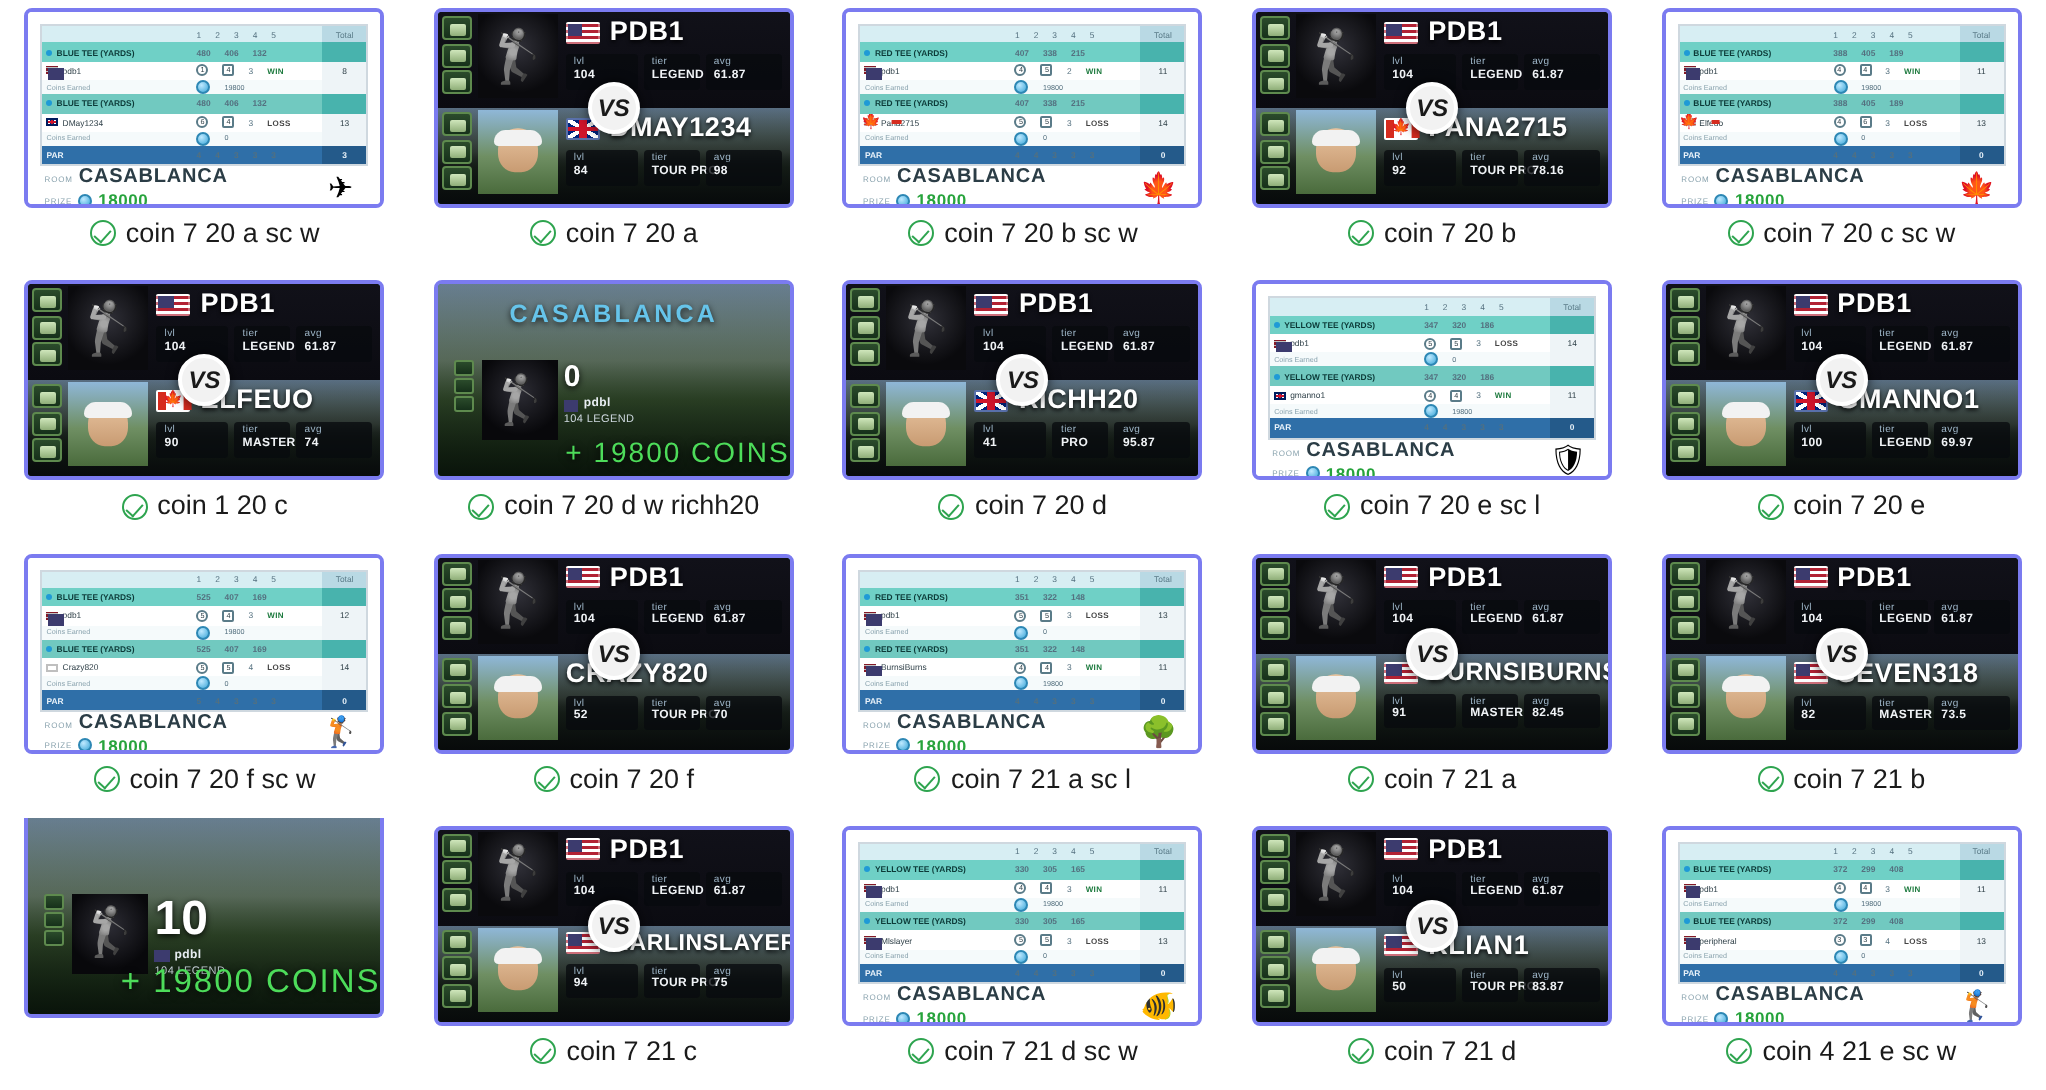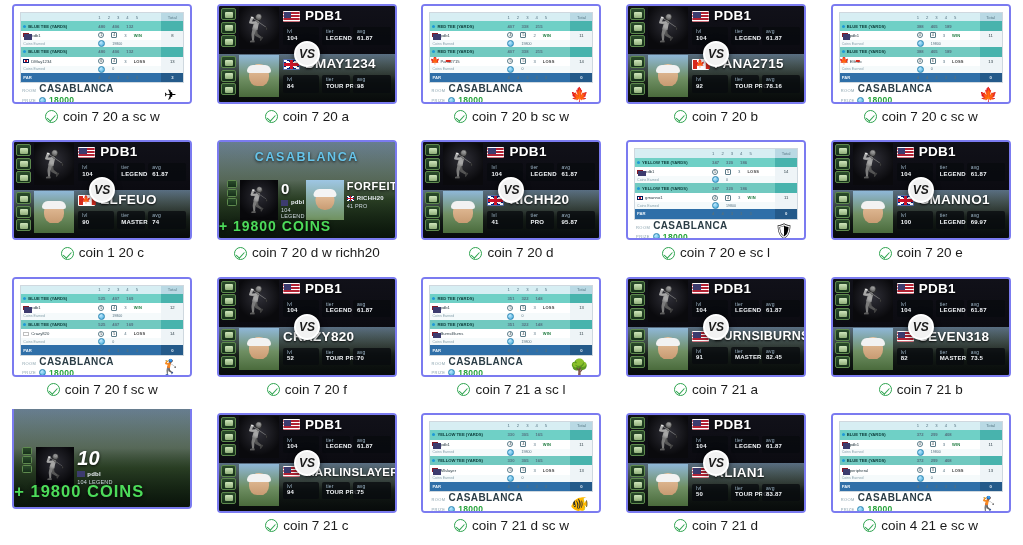--- a/index.html
+++ b/index.html
@@ -253,25 +253,25 @@
   .ff .pavatar.face::before{ content:""; position:absolute; left:50%; top:48%; transform:translate(-50%,-45%); width:19px; height:20px; border-radius:48%; background:linear-gradient(180deg,#ecc9a6,#c89b72); }
   .ff .pavatar.face::after{ content:""; position:absolute; left:50%; top:22%; transform:translateX(-50%); width:23px; height:8px; border-radius:8px 8px 3px 3px; background:#f4f4f4; }
   .ff .pmeta { padding-top: 1px; }
   .ff .score { color:#fff; font-weight:bold; font-size: 15px; line-height:1; text-shadow:0 1px 3px rgba(0,0,0,.9); }
   .ff .score.forfeit { font-size: 11px; letter-spacing:.5px; }
   .ff .pn { display:flex; align-items:center; gap:3px; margin-top:3px; }
   .ff .pn .miniflag { width:7px; height:5px; }
   .ff .pn-name { color:#e8eef3; font-size: 6px; font-weight:bold; letter-spacing:.2px; }
   .ff .plt { color:#cfd9e0; font-size: 5.5px; margin-top:2px; letter-spacing:.2px; }
   .ff .coins {
-    position:absolute; left:0; right:0; bottom: 4px; text-align:left;
-    color:#4ddc5a; font-weight:bold; font-size: 14px; letter-spacing: 1px;
+    position:absolute; left:0; right:0; bottom: 4px; text-align:right;
+    color:#4ddc5a; font-weight:normal; font-size: 14px; letter-spacing: 1px;
     text-shadow: 0 1px 4px rgba(0,0,0,.95);
   }
-  .ff.big .score { font-size: 20px; font-style: italic; }
+  .ff.big .score { font-size: 24px; }
   .ff.big .coins { font-size: 16.5px; bottom: 6px; }
 </style>
 </head>
 <body>
 
 <div class="gallery" id="gallery">
     <div class="cell">
       <div class="thumb-wrap">
         <div class="thumb">
           <div class="sc">
@@ -853,31 +853,20 @@
                 <div class="pavatar skull"></div>
                 <div class="pmeta">
                   <div class="score">0</div>
                   <div class="pn">
                     <span class="miniflag flag-us"></span>
                     <span class="pn-name">pdbl</span>
                   </div>
                   <div class="plt">104  LEGEND</div>
                 </div>
               </div>
-              <div class="pcard">
-                <div class="pavatar face"></div>
-                <div class="pmeta">
-                  <div class="score forfeit">FORFEIT</div>
-                  <div class="pn">
-                    <span class="miniflag flag-uk"></span>
-                    <span class="pn-name">RICHH20</span>
-                  </div>
-                  <div class="plt">41  PRO</div>
-                </div>
-              </div>
             </div>
             <div class="coins">+ 19800 COINS</div>
           </div>
         </div>
       </div>
       <div class="caption">
         <span class="chk"></span>
         <span>coin 7 20 d w richh20</span>
       </div>
     </div>

